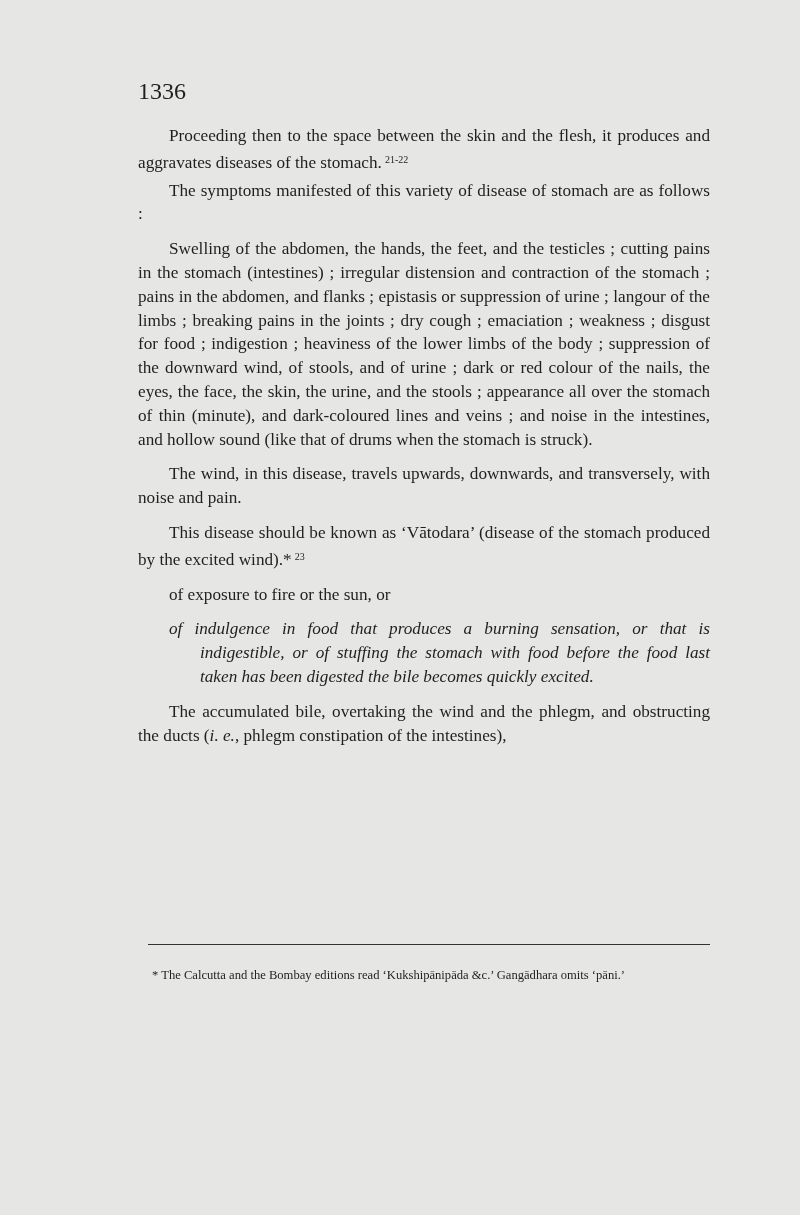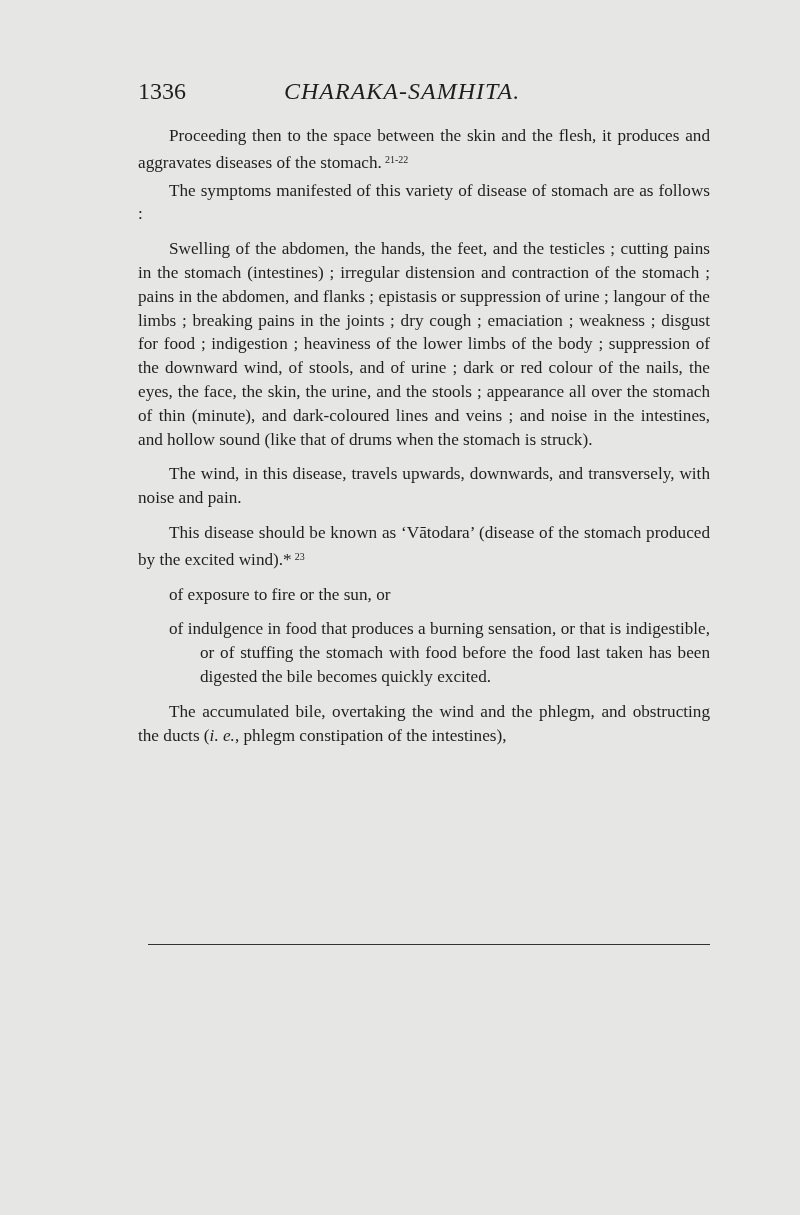--- a/index.html
+++ b/index.html
@@ -22,49 +22,49 @@
     font-style: italic; letter-spacing: 1px;
   }
   .body-text {
     position: absolute; top: 124px; left: 0; width: 572px;
     font-size: 17.2px; line-height: 23.8px; text-align: justify;
   }
   .body-text p { margin: 0 0 11px 0; text-indent: 31px; }
   .body-text p.tight { margin-bottom: 4px; }
   .sup { font-size: 10px; vertical-align: 5px; margin-left: 3px; }
   .ind1 { margin: 0; padding-left: 31px; text-indent: 0 !important; }
-  .ind2 { margin: 0 0 11px 0; padding-left: 62px; text-indent: -31px !important; }
+  .ind2 { margin: 0 0 11px 0; padding-left: 62px; text-indent: -31px !important; font-style: italic; }
   .rule {
     position: absolute; top: 944px; left: 10px; width: 562px;
     height: 0; border-top: 1.3px solid #333;
   }
   .footnotes {
     position: absolute; top: 965px; left: 0; width: 580px;
     font-size: 12.6px; line-height: 20px; text-align: justify;
   }
   .footnotes p { margin: 0; text-indent: 14px; }
   .footnotes p.fn2 { text-indent: 16px; }
 </style>
 </head>
 <body>
 
 <div class="page">
   <div class="header">
     <span class="page-num">1336</span>
-    <span class="running-title">CHARAKA-SAMHITA.</span>
   </div>
 
   <div class="body-text">
     <p class="tight"><span>Proceeding then to the space between the skin and the flesh, it produces and aggravates diseases of the stomach.</span><span class="sup">21-22</span></p>
     <p><span>The symptoms manifested of this variety of disease of stomach are as follows :</span></p>
     <p><span>Swelling of the abdomen, the hands, the feet, and the testicles ; cutting pains in the stomach (intestines) ; irregular distension and contraction of the stomach ; pains in the abdomen, and flanks ; epistasis or suppression of urine ; langour of the limbs ; breaking pains in the joints ; dry cough ; emaciation ; weakness ; disgust for food ; indigestion ; heaviness of the lower limbs of the body ; suppression of the downward wind, of stools, and of urine ; dark or red colour of the nails, the eyes, the face, the skin, the urine, and the stools ; appearance all over the stomach of thin (minute), and dark-coloured lines and veins ; and noise in the intestines, and hollow sound (like that of drums when the stomach is struck).</span></p>
     <p><span>The wind, in this disease, travels upwards, downwards, and transversely, with noise and pain.</span></p>
     <p><span>This disease should be known as ‘Vātodara’ (disease of the stomach produced by the excited wind).*</span><span class="sup">23</span></p>
     <p class="ind1"><span>of exposure to fire or the sun, or</span></p>
     <p class="ind2"><span>of indulgence in food that produces a burning sensation, or that is indigestible, or of stuffing the stomach with food before the food last taken has been digested the bile becomes quickly excited.</span></p>
     <p><span>The accumulated bile, overtaking the wind and the phlegm, and obstructing the ducts (</span><i>i. e.</i><span>, phlegm constipation of the intestines),</span></p>
   </div>
 
   <div class="rule"></div>
 
   <div class="footnotes">
+    <p>* The Calcutta and the Bombay editions read ‘Kukshipānipāda &amp;c.’ Gangādhara omits ‘pāni.’</p>
   </div>
 </div>
 
 </body></html>

